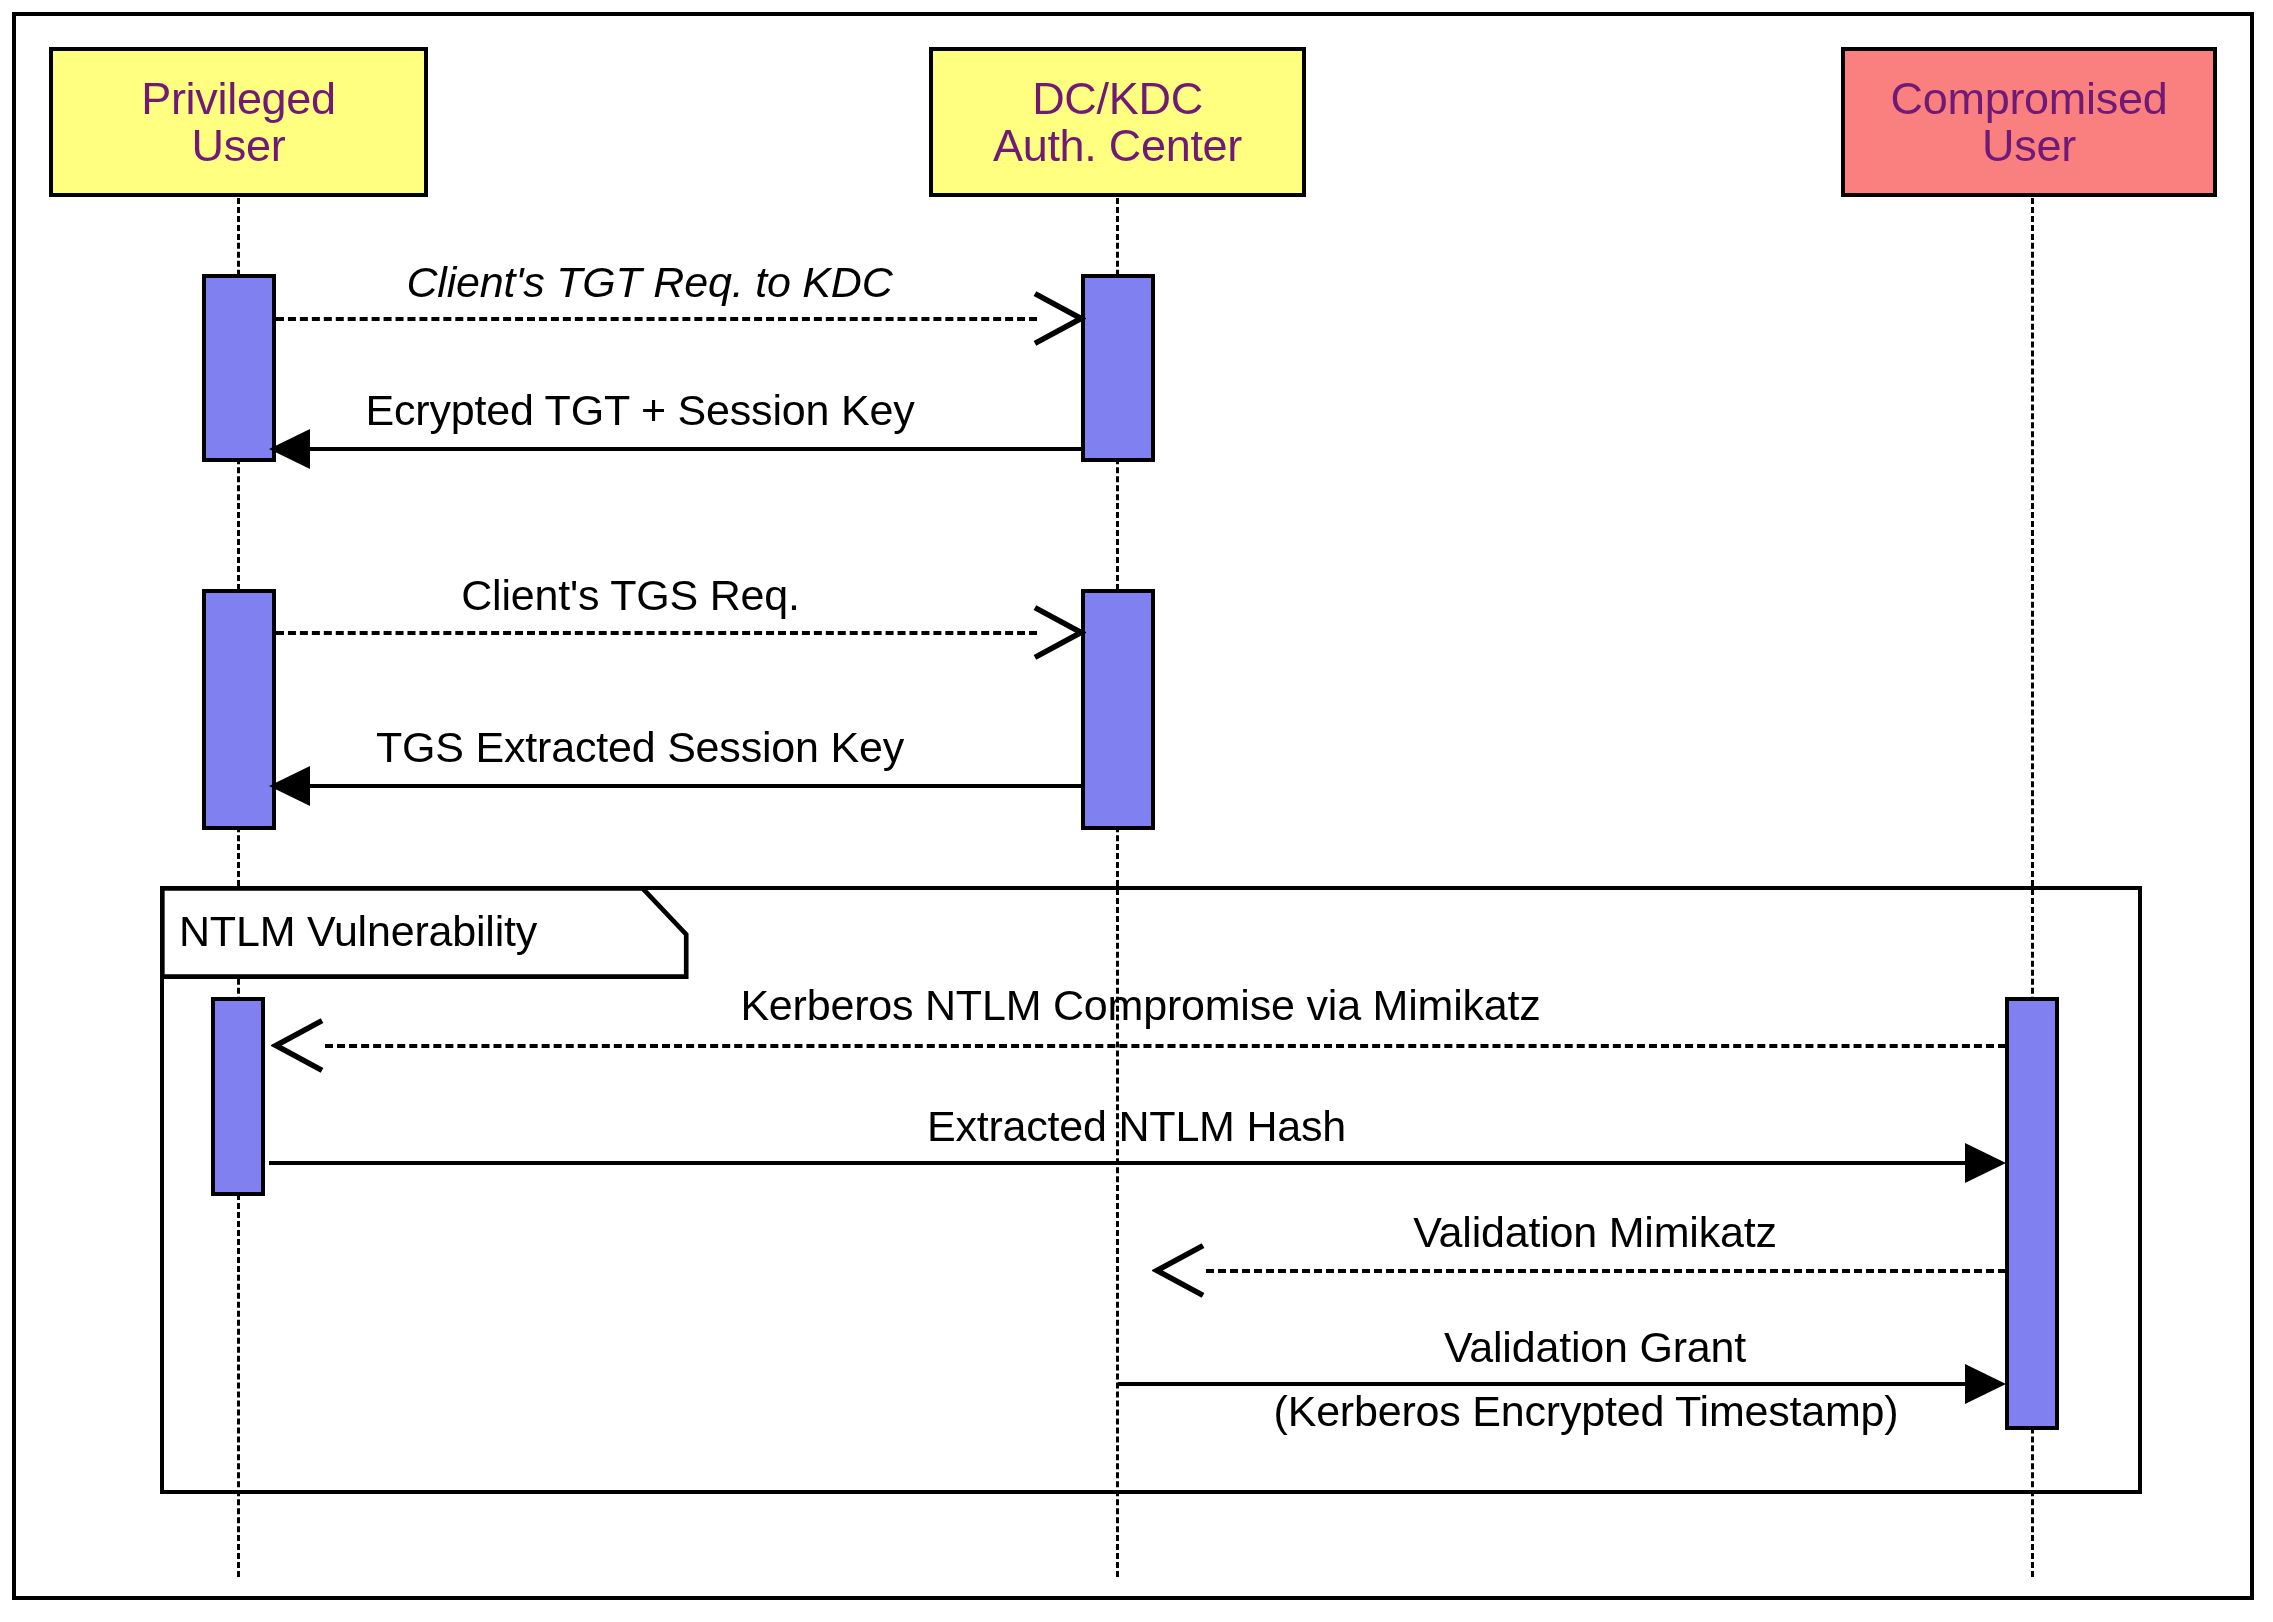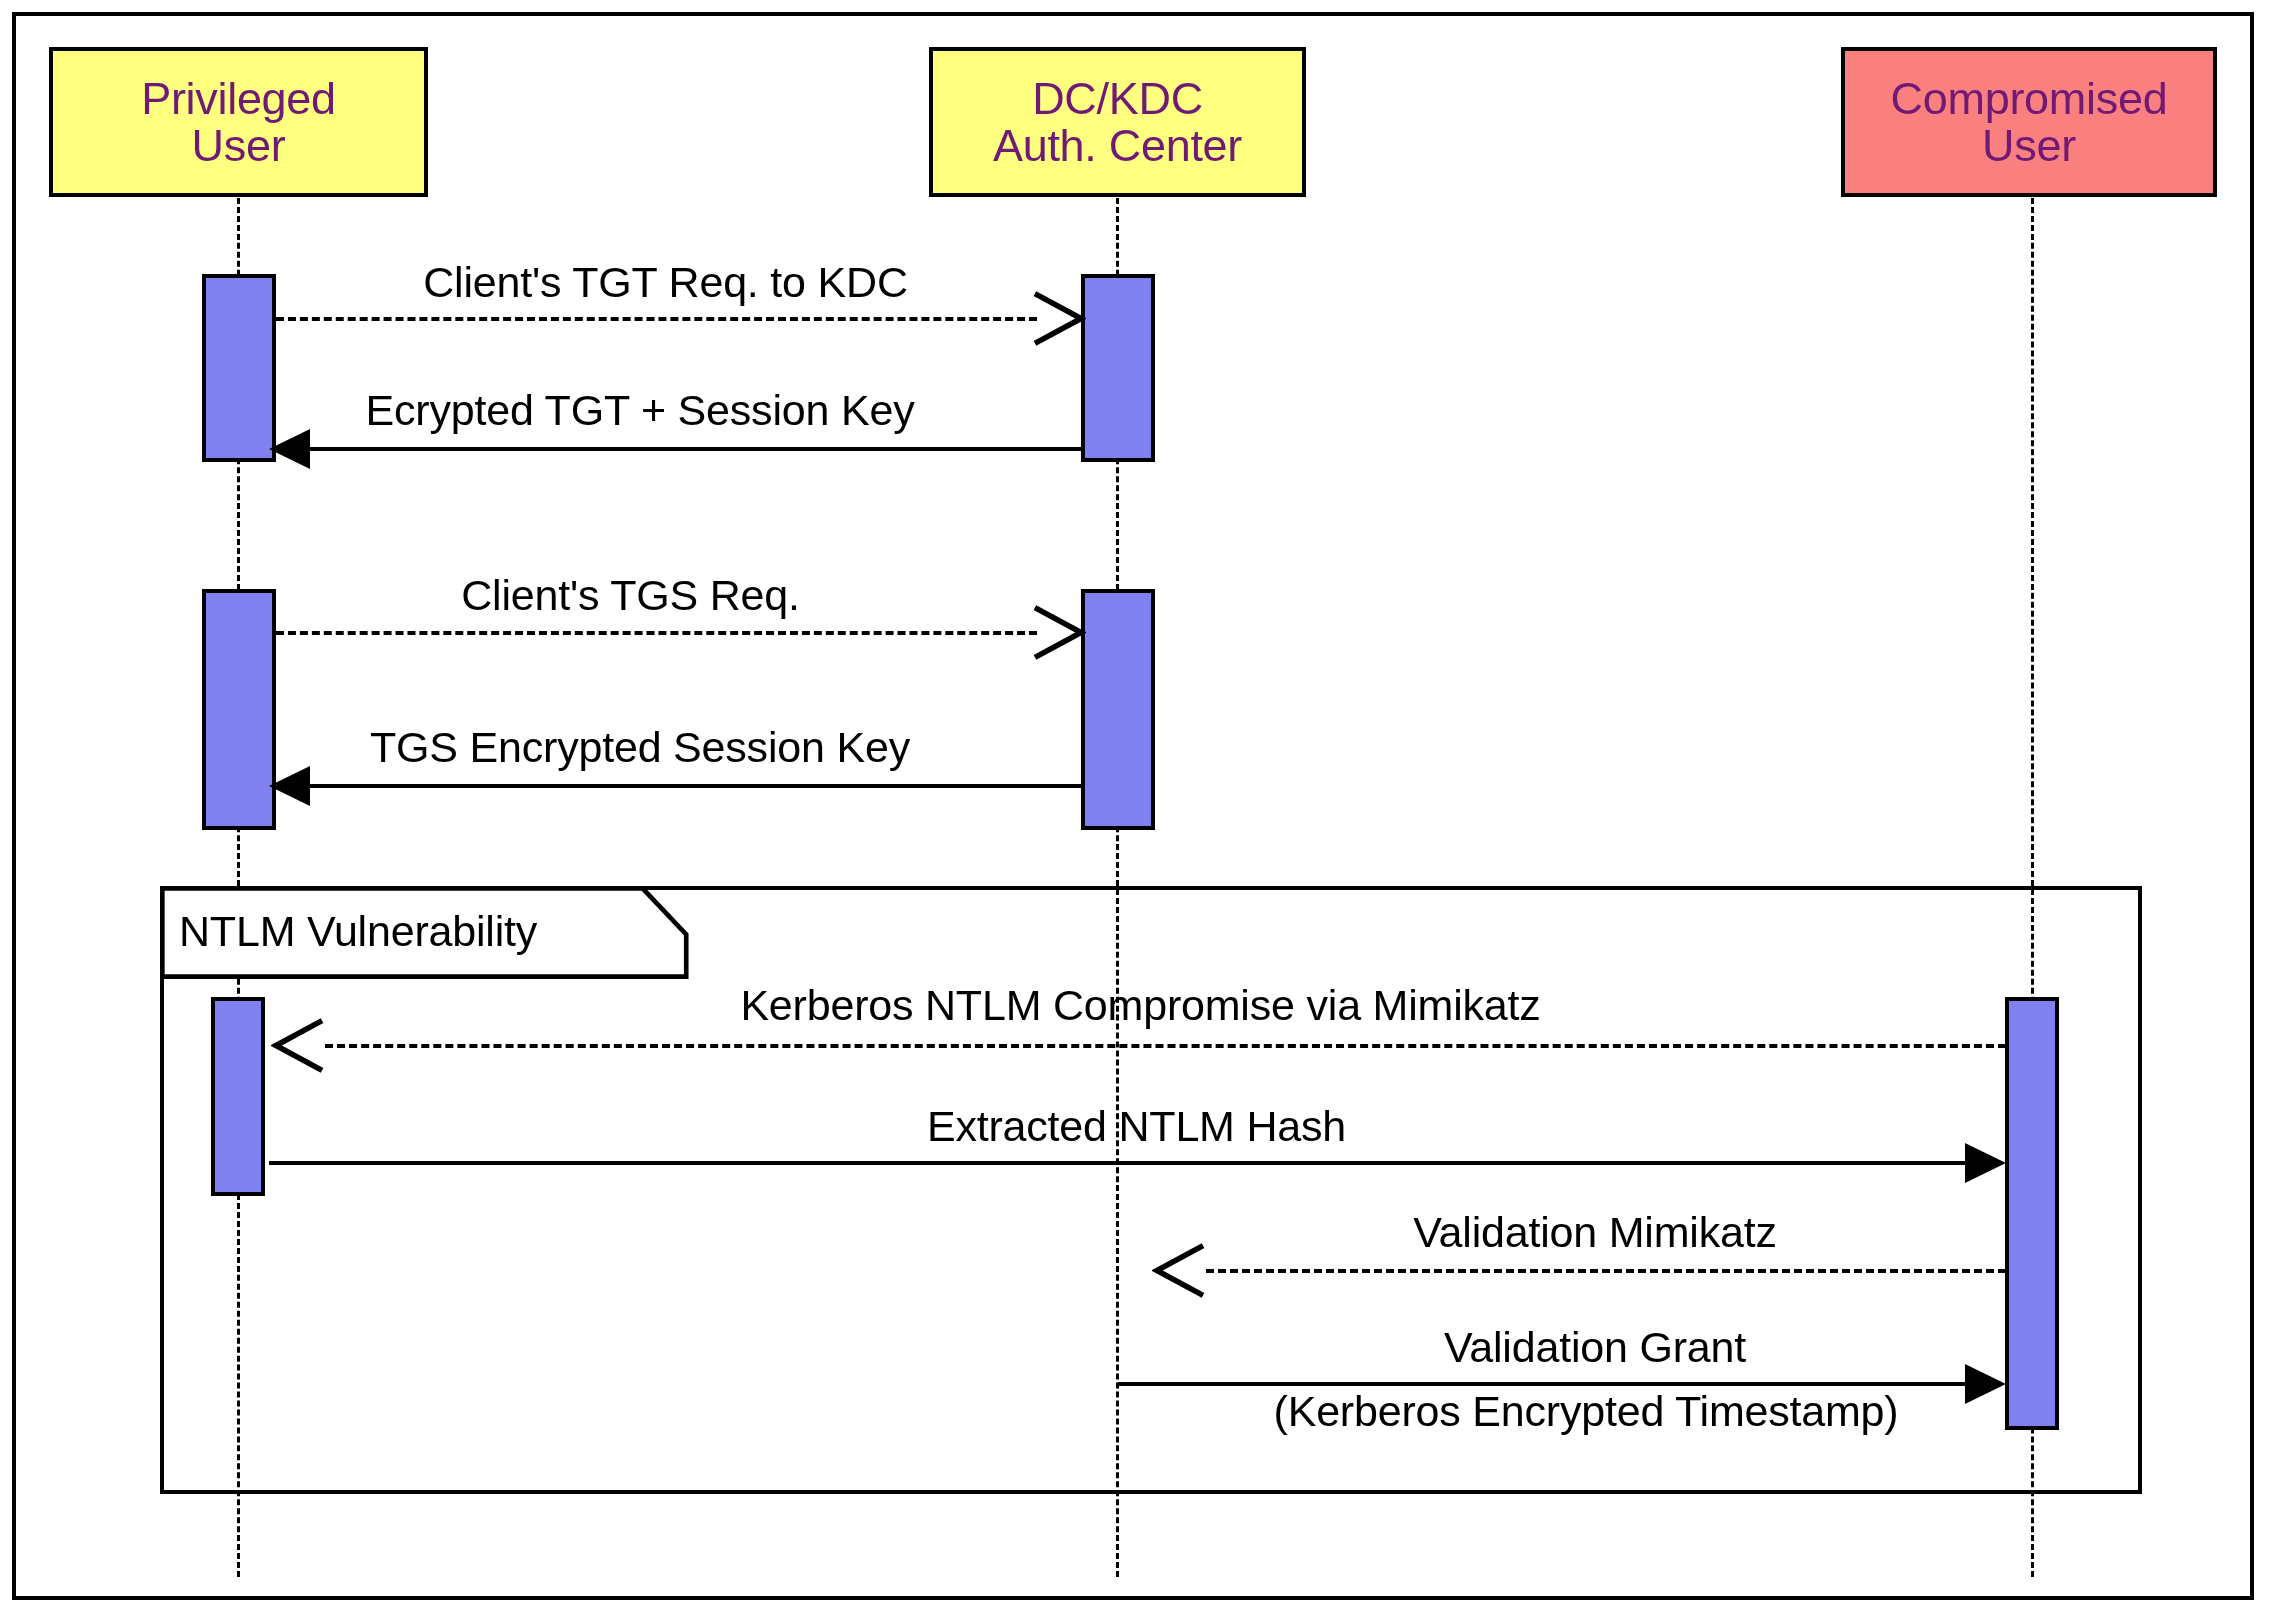--- a/index.html
+++ b/index.html
@@ -142,41 +142,41 @@
 
   <div class="activation" style="left:202px;top:274px;width:74px;height:188px;"></div>
   <div class="activation" style="left:202px;top:589px;width:74px;height:241px;"></div>
   <div class="activation" style="left:211px;top:997px;width:54px;height:199px;"></div>
 
   <div class="activation" style="left:1081px;top:274px;width:74px;height:188px;"></div>
   <div class="activation" style="left:1081px;top:589px;width:74px;height:241px;"></div>
 
   <div class="activation" style="left:2005px;top:997px;width:54px;height:433px;"></div>
 
-  <div class="msg-label" style="left:276px;top:260px;width:779px;">Client's TGT Req. to KDC</div>
+  <div class="msg-label" style="left:260px;top:260px;width:779px;font-style:italic;">Client's TGT Req. to KDC</div>
   <div class="msg-line dashed" style="left:276px;top:317px;width:761px;"></div>
   <div class="arrow-open" style="left:1030px;top:289px;width:56px;height:59px;">
     <svg width="56" height="59" viewBox="0 0 60 64" style="display:block;">
       <polyline points="5,5 55,32 5,59" fill="none" stroke="#000" stroke-width="6"></polyline>
     </svg>
   </div>
 
   <div class="msg-label" style="left:232px;top:388px;width:816px;">Ecrypted TGT + Session Key</div>
   <div class="msg-line" style="left:299px;top:447px;width:782px;"></div>
   <div class="arrow-solid-left" style="left:269px;top:429px;"></div>
 
   <div class="msg-label" style="left:306px;top:573px;width:649px;">Client's TGS Req.</div>
   <div class="msg-line dashed" style="left:276px;top:631px;width:761px;"></div>
   <div class="arrow-open" style="left:1030px;top:603px;width:56px;height:59px;">
     <svg width="56" height="59" viewBox="0 0 60 64" style="display:block;">
       <polyline points="5,5 55,32 5,59" fill="none" stroke="#000" stroke-width="6"></polyline>
     </svg>
   </div>
 
-  <div class="msg-label" style="left:232px;top:725px;width:816px;">TGS Encrypted Session Key</div>
+  <div class="msg-label" style="left:232px;top:725px;width:816px;">TGS Extracted Session Key</div>
   <div class="msg-line" style="left:299px;top:784px;width:782px;"></div>
   <div class="arrow-solid-left" style="left:269px;top:766px;"></div>
 
   <div class="msg-label" style="left:482px;top:983px;width:1317px;">Kerberos NTLM Compromise via Mimikatz</div>
   <div class="msg-line dashed" style="left:325px;top:1044px;width:1681px;"></div>
   <div class="arrow-open" style="left:271px;top:1016px;width:56px;height:59px;">
     <svg width="56" height="59" viewBox="0 0 60 64" style="display:block;">
       <polyline points="55,5 5,32 55,59" fill="none" stroke="#000" stroke-width="6"></polyline>
     </svg>
   </div>

